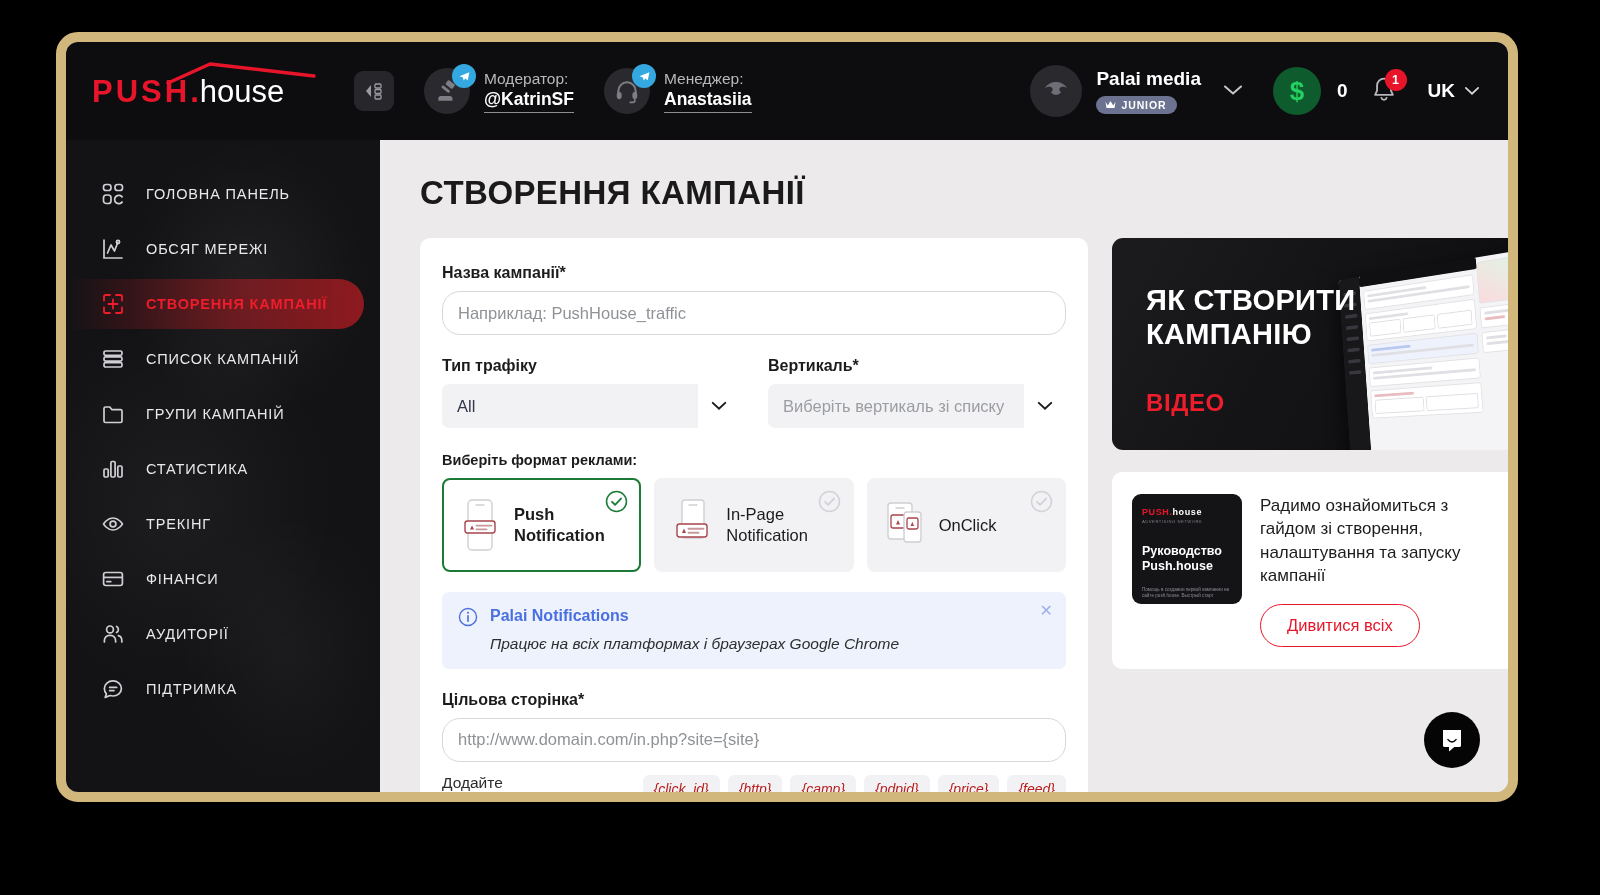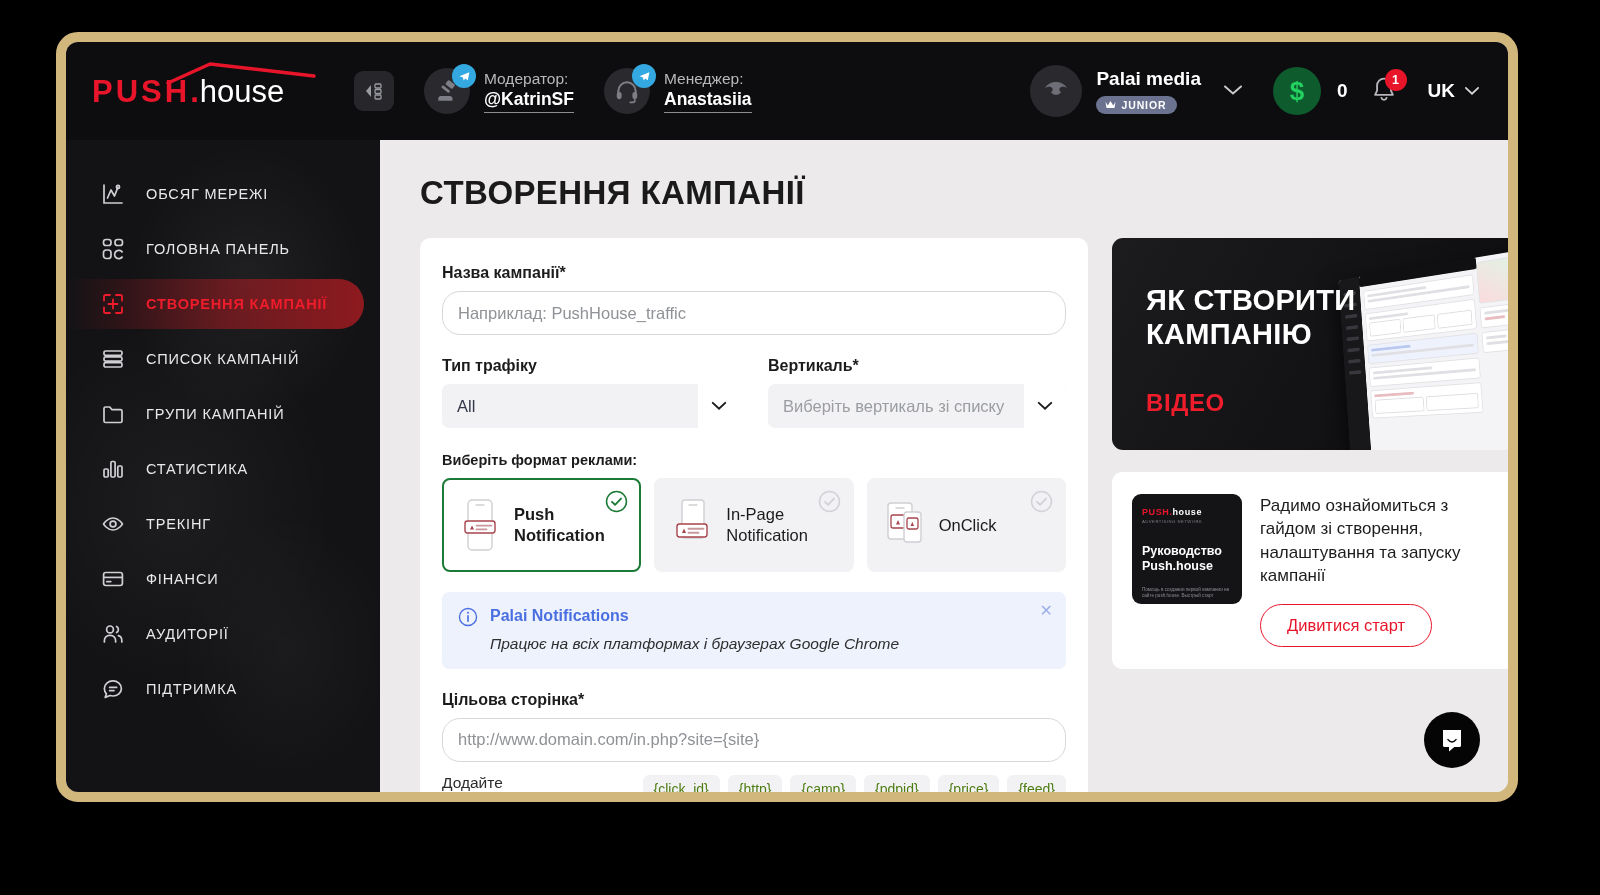--- a/index.html
+++ b/index.html
@@ -430,23 +430,24 @@
     flex-wrap: wrap;
     gap: 7px 8px;
     justify-content: flex-end;
     padding-top: 2px;
   }
   .tag {
     background: #f2f2f4;
     border-radius: 6px;
     padding: 6px 11px;
     font-size: 14px;
-    color: #4d7c0f;
+    color: #b91c1c;
     cursor: pointer;
     white-space: nowrap;
+    font-style: italic;
   }
 
   
   #right-col {
     width: 410px;
     flex: 0 0 410px;
   }
   #video-card {
     height: 212px;
     border-radius: 11px;
@@ -684,38 +685,38 @@
     </div>
   </div>
 
   <div id="body-row">
 
     <div id="sidebar">
 
       <div class="nav-item">
         <span class="nav-ico">
           <svg width="22" height="22" viewBox="0 0 22 22">
-              <path d="M2 2v18h18" fill="none" stroke="currentColor" stroke-width="1.7" stroke-linecap="round"></path>
-              <path d="M5.5 15 L9 7 L12.5 13 L16 4" fill="none" stroke="currentColor" stroke-width="1.7" stroke-linejoin="round" stroke-linecap="round"></path>
-              <circle cx="16" cy="4" r="1.7" fill="none" stroke="currentColor" stroke-width="1.5"></circle>
-            </svg>
-        </span>
-        <span class="nav-label">ОБСЯГ МЕРЕЖІ</span>
-      </div>
-
-      <div class="nav-item">
-        <span class="nav-ico">
-          <svg width="22" height="22" viewBox="0 0 22 22">
               <rect x="1.5" y="1.5" width="7.5" height="6" rx="2.6" fill="none" stroke="currentColor" stroke-width="1.7"></rect>
               <rect x="13" y="1.5" width="7.5" height="6" rx="2.6" fill="none" stroke="currentColor" stroke-width="1.7"></rect>
               <rect x="1.5" y="12" width="7.5" height="8.5" rx="2.8" fill="none" stroke="currentColor" stroke-width="1.7"></rect>
               <path d="M20.5 14.5a4.2 4.2 0 1 0 0 4" fill="none" stroke="currentColor" stroke-width="1.7"></path>
             </svg>
         </span>
         <span class="nav-label">ГОЛОВНА ПАНЕЛЬ</span>
+      </div>
+
+      <div class="nav-item">
+        <span class="nav-ico">
+          <svg width="22" height="22" viewBox="0 0 22 22">
+              <path d="M2 2v18h18" fill="none" stroke="currentColor" stroke-width="1.7" stroke-linecap="round"></path>
+              <path d="M5.5 15 L9 7 L12.5 13 L16 4" fill="none" stroke="currentColor" stroke-width="1.7" stroke-linejoin="round" stroke-linecap="round"></path>
+              <circle cx="16" cy="4" r="1.7" fill="none" stroke="currentColor" stroke-width="1.5"></circle>
+            </svg>
+        </span>
+        <span class="nav-label">ОБСЯГ МЕРЕЖІ</span>
       </div>
 
       <div class="nav-item active">
         <span class="nav-ico">
           <svg width="22" height="22" viewBox="0 0 22 22">
               <path d="M2 7.5V3.6A1.6 1.6 0 0 1 3.6 2H8 M2 14.5v3.9A1.6 1.6 0 0 0 3.6 20H8 M20 7.5V3.6A1.6 1.6 0 0 0 18.4 2H14 M20 14.5v3.9a1.6 1.6 0 0 1-1.6 1.6H14" fill="none" stroke="currentColor" stroke-width="1.8" stroke-linecap="round"></path>
               <path d="M11 6.5v9 M6.5 11h9" fill="none" stroke="currentColor" stroke-width="1.8" stroke-linecap="round"></path>
             </svg>
         </span>
         <span class="nav-label">СТВОРЕННЯ КАМПАНІЇ</span>
@@ -1002,21 +1003,21 @@
               <div class="gt-logo">
                 <span class="r">PUSH.</span><span class="w">house</span>
               </div>
               <div class="gt-sub">ADVERTISING NETWORK</div>
               <div class="gt-title" style="white-space:pre-line">Руководство
 Push.house</div>
               <div class="gt-foot">Помощь в создании первой кампании на сайте push.house. Быстрый старт</div>
             </div>
             <div class="guide-right">
               <div class="guide-text">Радимо ознайомиться з гайдом зі створення, налаштування та запуску кампанії</div>
-              <div class="guide-btn">Дивитися старт</div>
+              <div class="guide-btn">Дивитися всіх</div>
             </div>
           </div>
         </div>
       </div>
 
       <div id="chat-bubble">
         <svg width="28" height="28" viewBox="0 0 28 28">
           <path d="M5 4h18v15.5a1.6 1.6 0 0 1-1.6 1.6h-5.1L11 25.6v-4.5H6.6A1.6 1.6 0 0 1 5 19.5Z" fill="#fff"></path>
           <path d="M10 13.6c1.3 1.6 2.6 2.3 4 2.3s2.7-.7 4-2.3" fill="none" stroke="#050505" stroke-width="1.5" stroke-linecap="round"></path>
         </svg>

